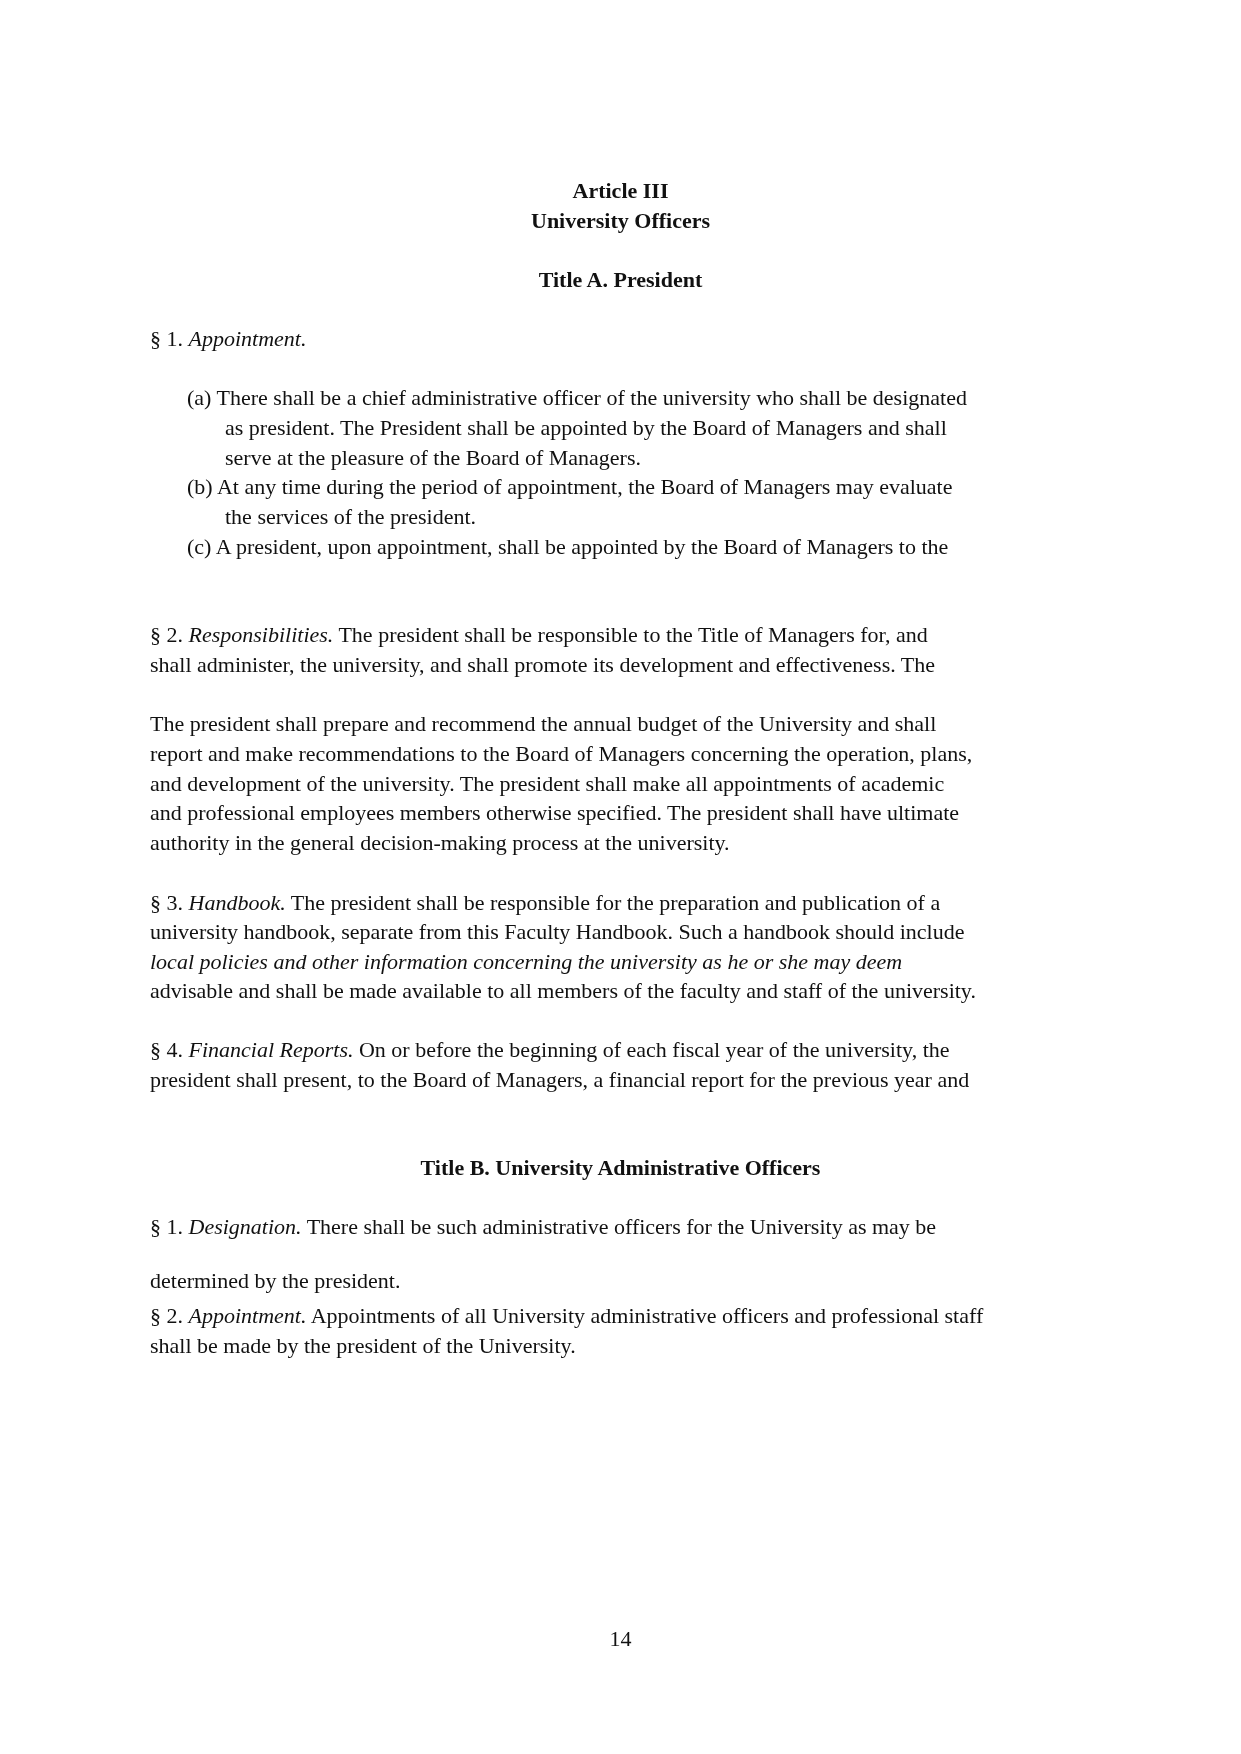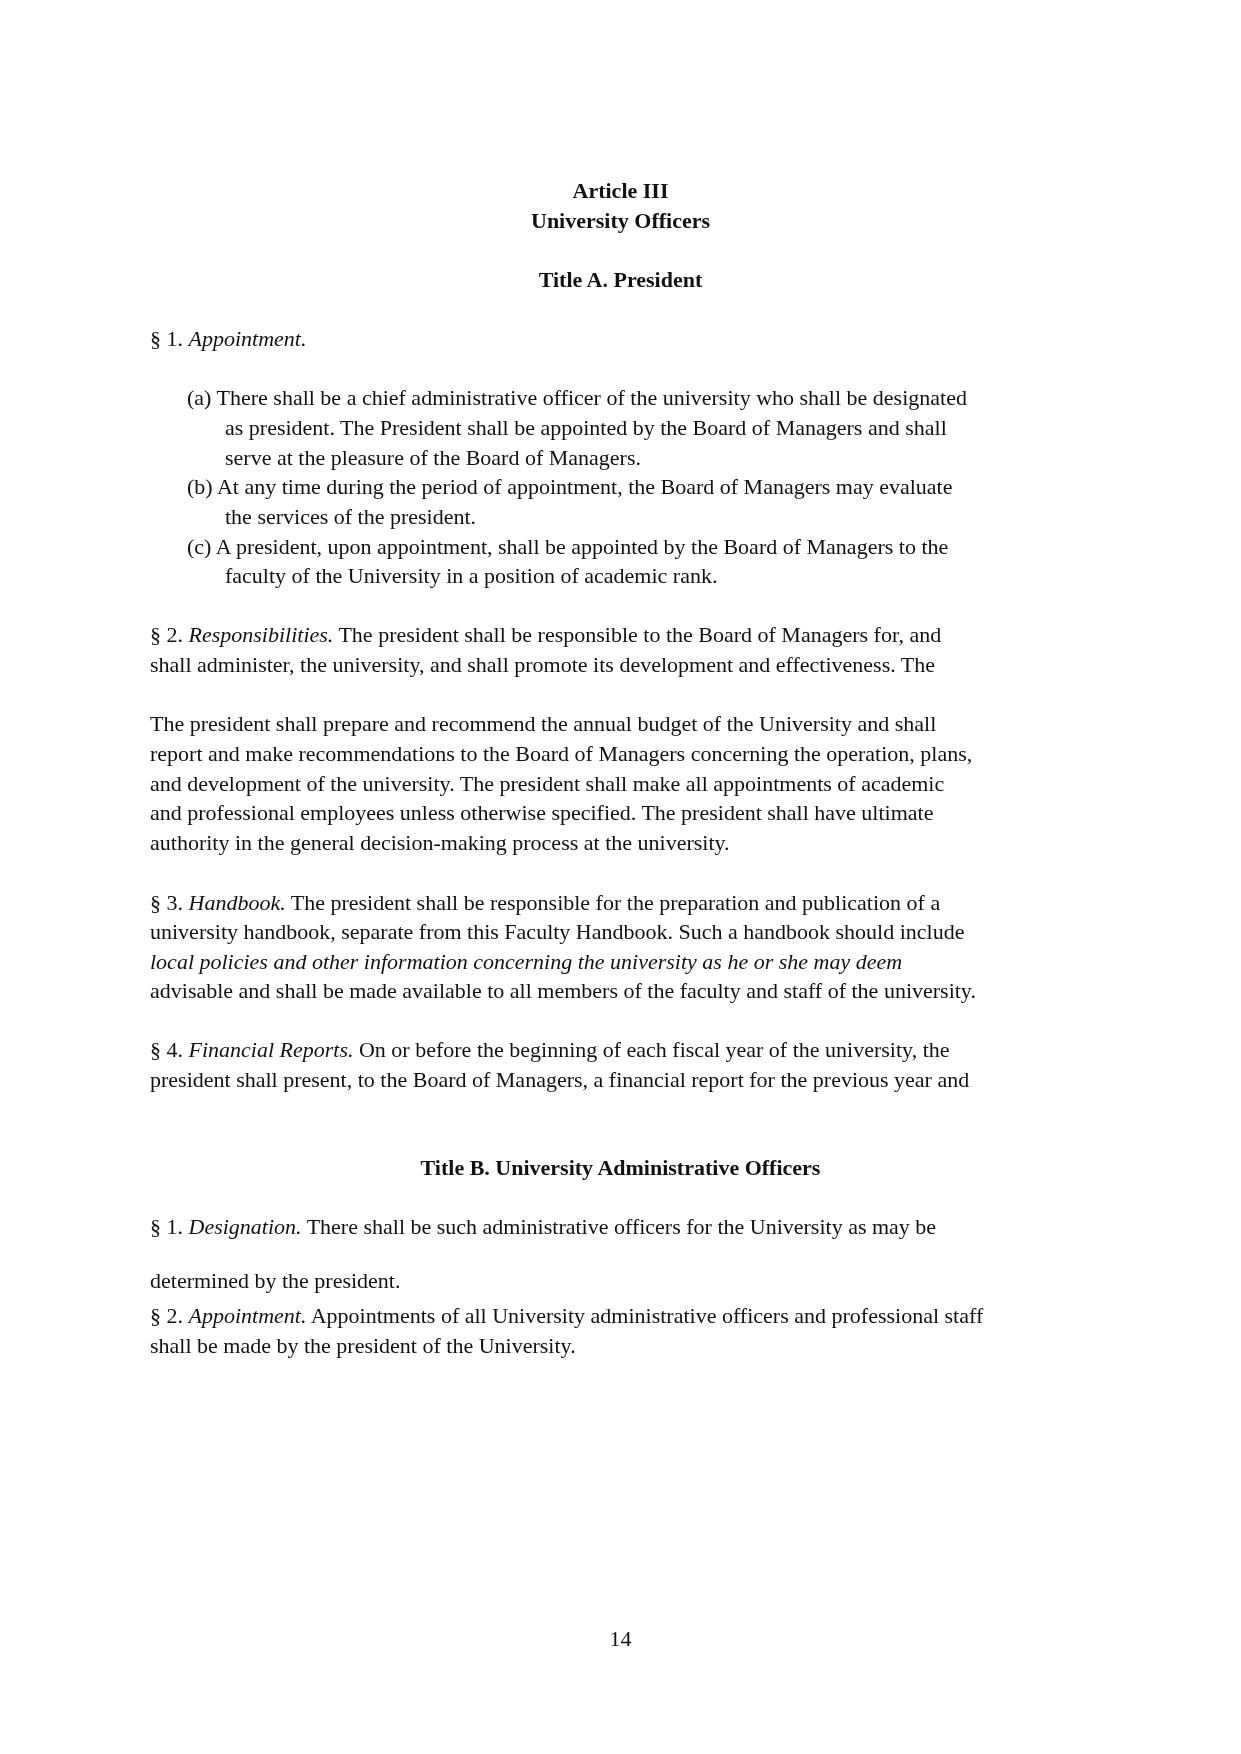--- a/index.html
+++ b/index.html
@@ -55,31 +55,30 @@
   </div>
 
   <div class="line list-first" style="top:383px;">(a) There shall be a chief administrative officer of the university who shall be designated</div>
   <div class="line list-cont" style="top:413px;">as president. The President shall be appointed by the Board of Managers and shall</div>
   <div class="line list-cont" style="top:443px;">serve at the pleasure of the Board of Managers.</div>
 
   <div class="line list-first" style="top:472px;">(b) At any time during the period of appointment, the Board of Managers may evaluate</div>
   <div class="line list-cont" style="top:502px;">the services of the president.</div>
 
   <div class="line list-first" style="top:532px;">(c) A president, upon appointment, shall be appointed by the Board of Managers to the</div>
-  <div class="line list-cont" style="top:561px;">faculty of the University in a position of academic rank.</div>
 
   <div class="line body-left" style="top:620px;">
     <span>§ 2.</span>
-    <span class="it">Responsibilities.</span><span> The president shall be responsible to the Board of Managers for, and</span>
+    <span class="it">Responsibilities.</span><span> The president shall be responsible to the Title of Managers for, and</span>
   </div>
   <div class="line body-left" style="top:650px;">shall administer, the university, and shall promote its development and effectiveness. The</div>
   <div class="line body-left" style="top:709px;">The president shall prepare and recommend the annual budget of the University and shall</div>
   <div class="line body-left" style="top:739px;">report and make recommendations to the Board of Managers concerning the operation, plans,</div>
   <div class="line body-left" style="top:769px;">and development of the university. The president shall make all appointments of academic</div>
-  <div class="line body-left" style="top:798px;">and professional employees unless otherwise specified. The president shall have ultimate</div>
+  <div class="line body-left" style="top:798px;">and professional employees members otherwise specified. The president shall have ultimate</div>
   <div class="line body-left" style="top:828px;">authority in the general decision-making process at the university.</div>
 
   <div class="line body-left" style="top:888px;">
     <span>§ 3.</span>
     <span class="it">Handbook.</span><span> The president shall be responsible for the preparation and publication of a</span>
   </div>
   <div class="line body-left" style="top:917px;">university handbook, separate from this Faculty Handbook. Such a handbook should include</div>
   <div class="line body-left" style="top:947px;font-style:italic;">local policies and other information concerning the university as he or she may deem</div>
   <div class="line body-left" style="top:976px;">advisable and shall be made available to all members of the faculty and staff of the university.</div>
 

